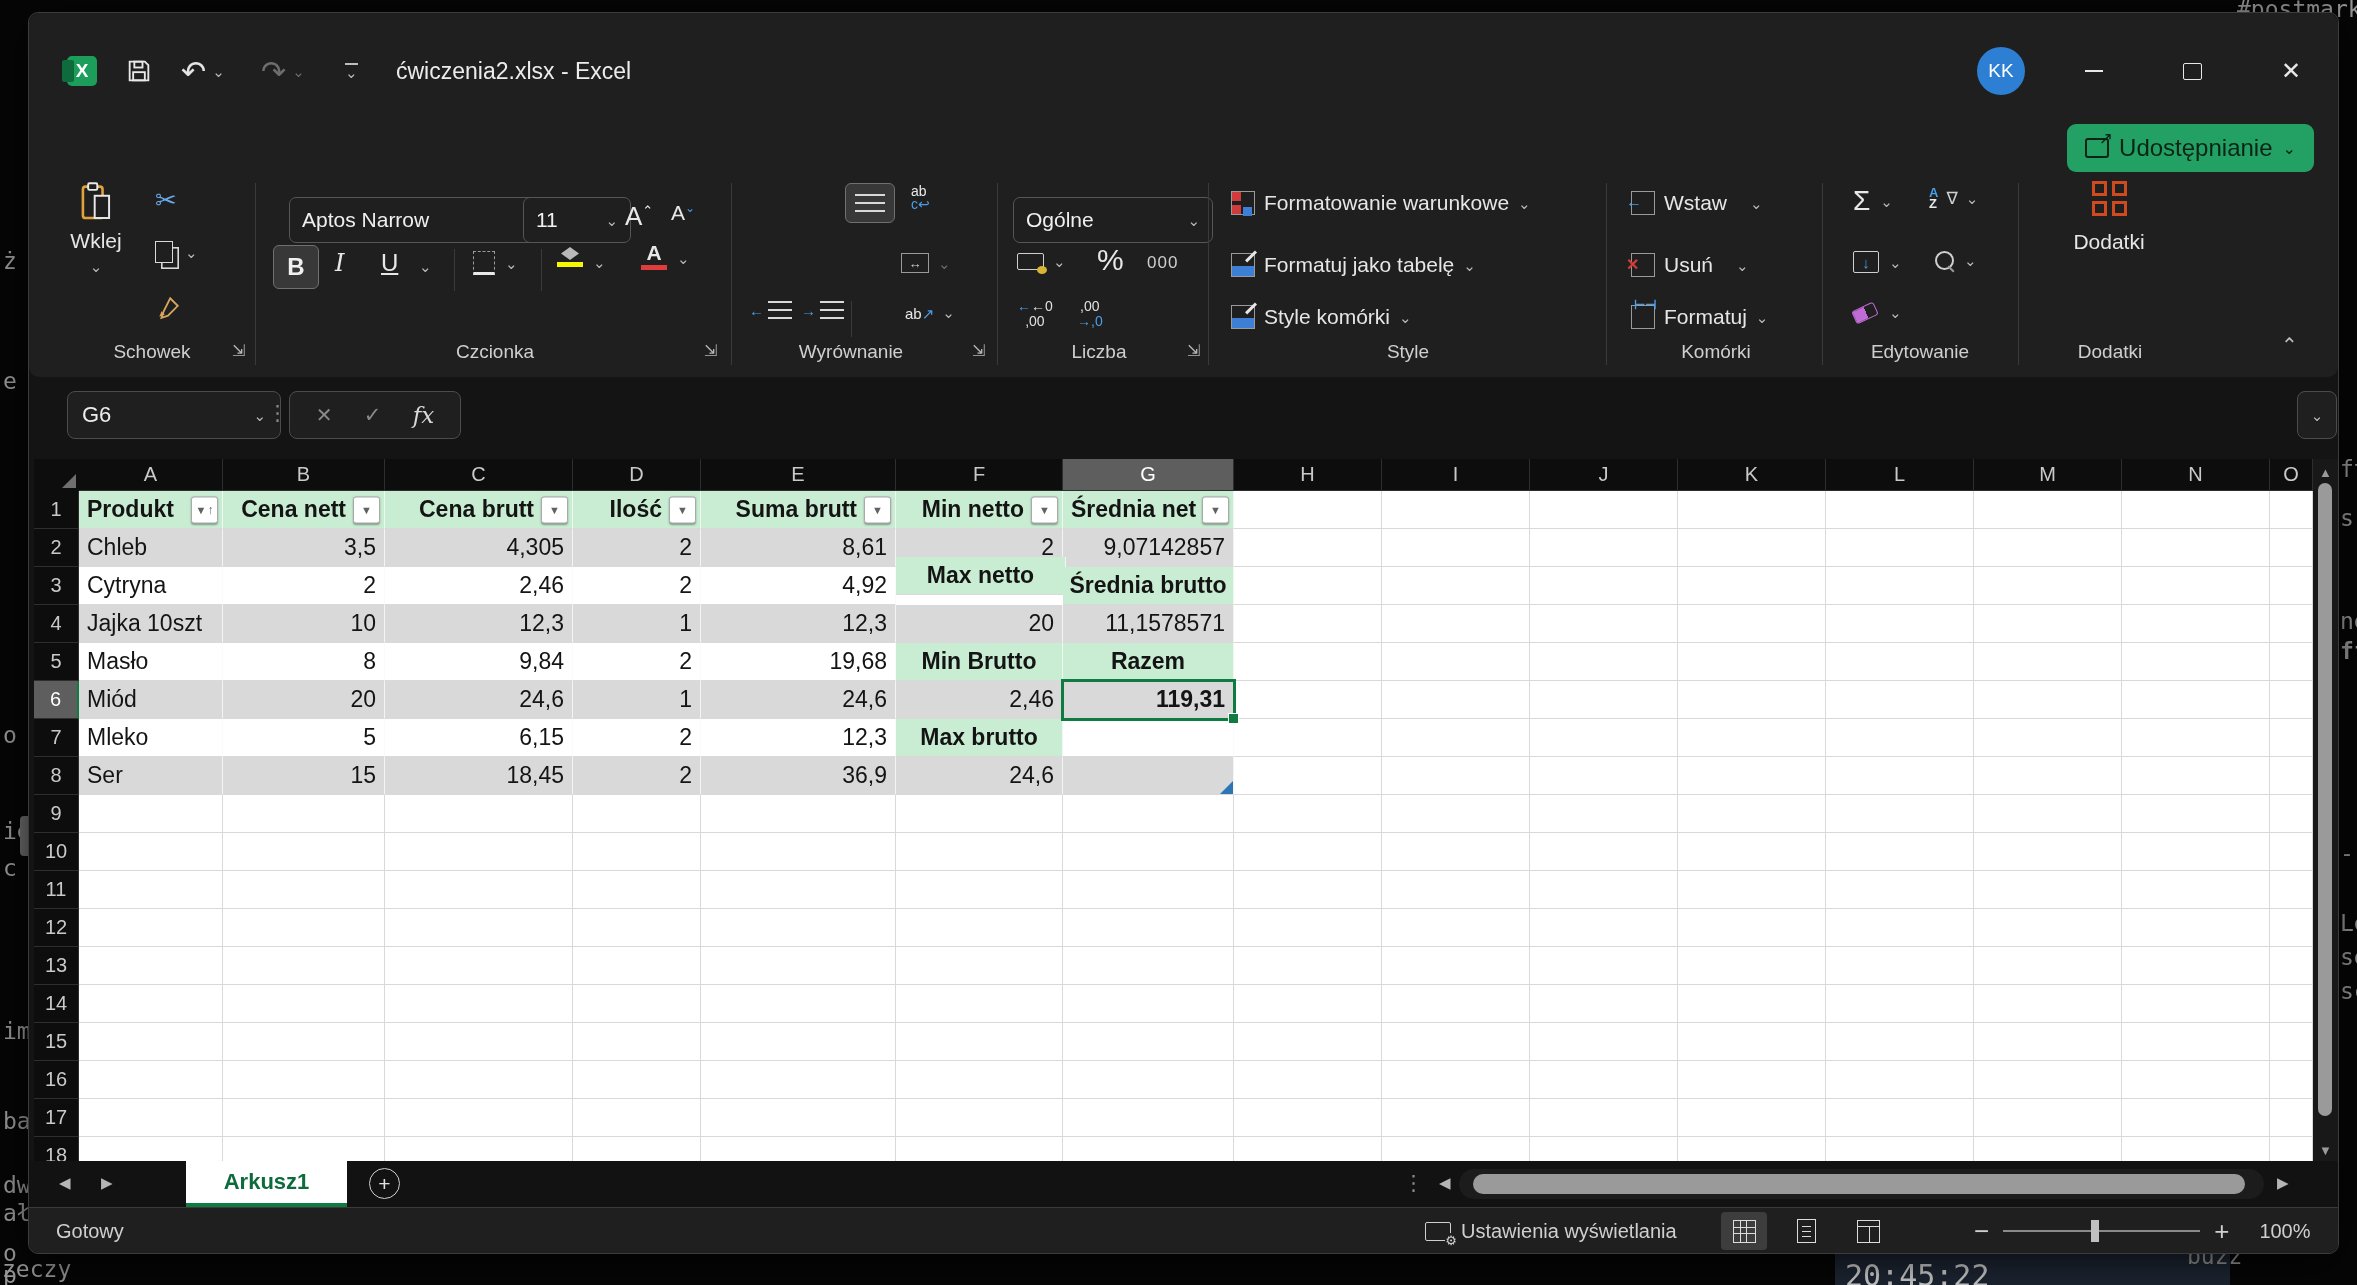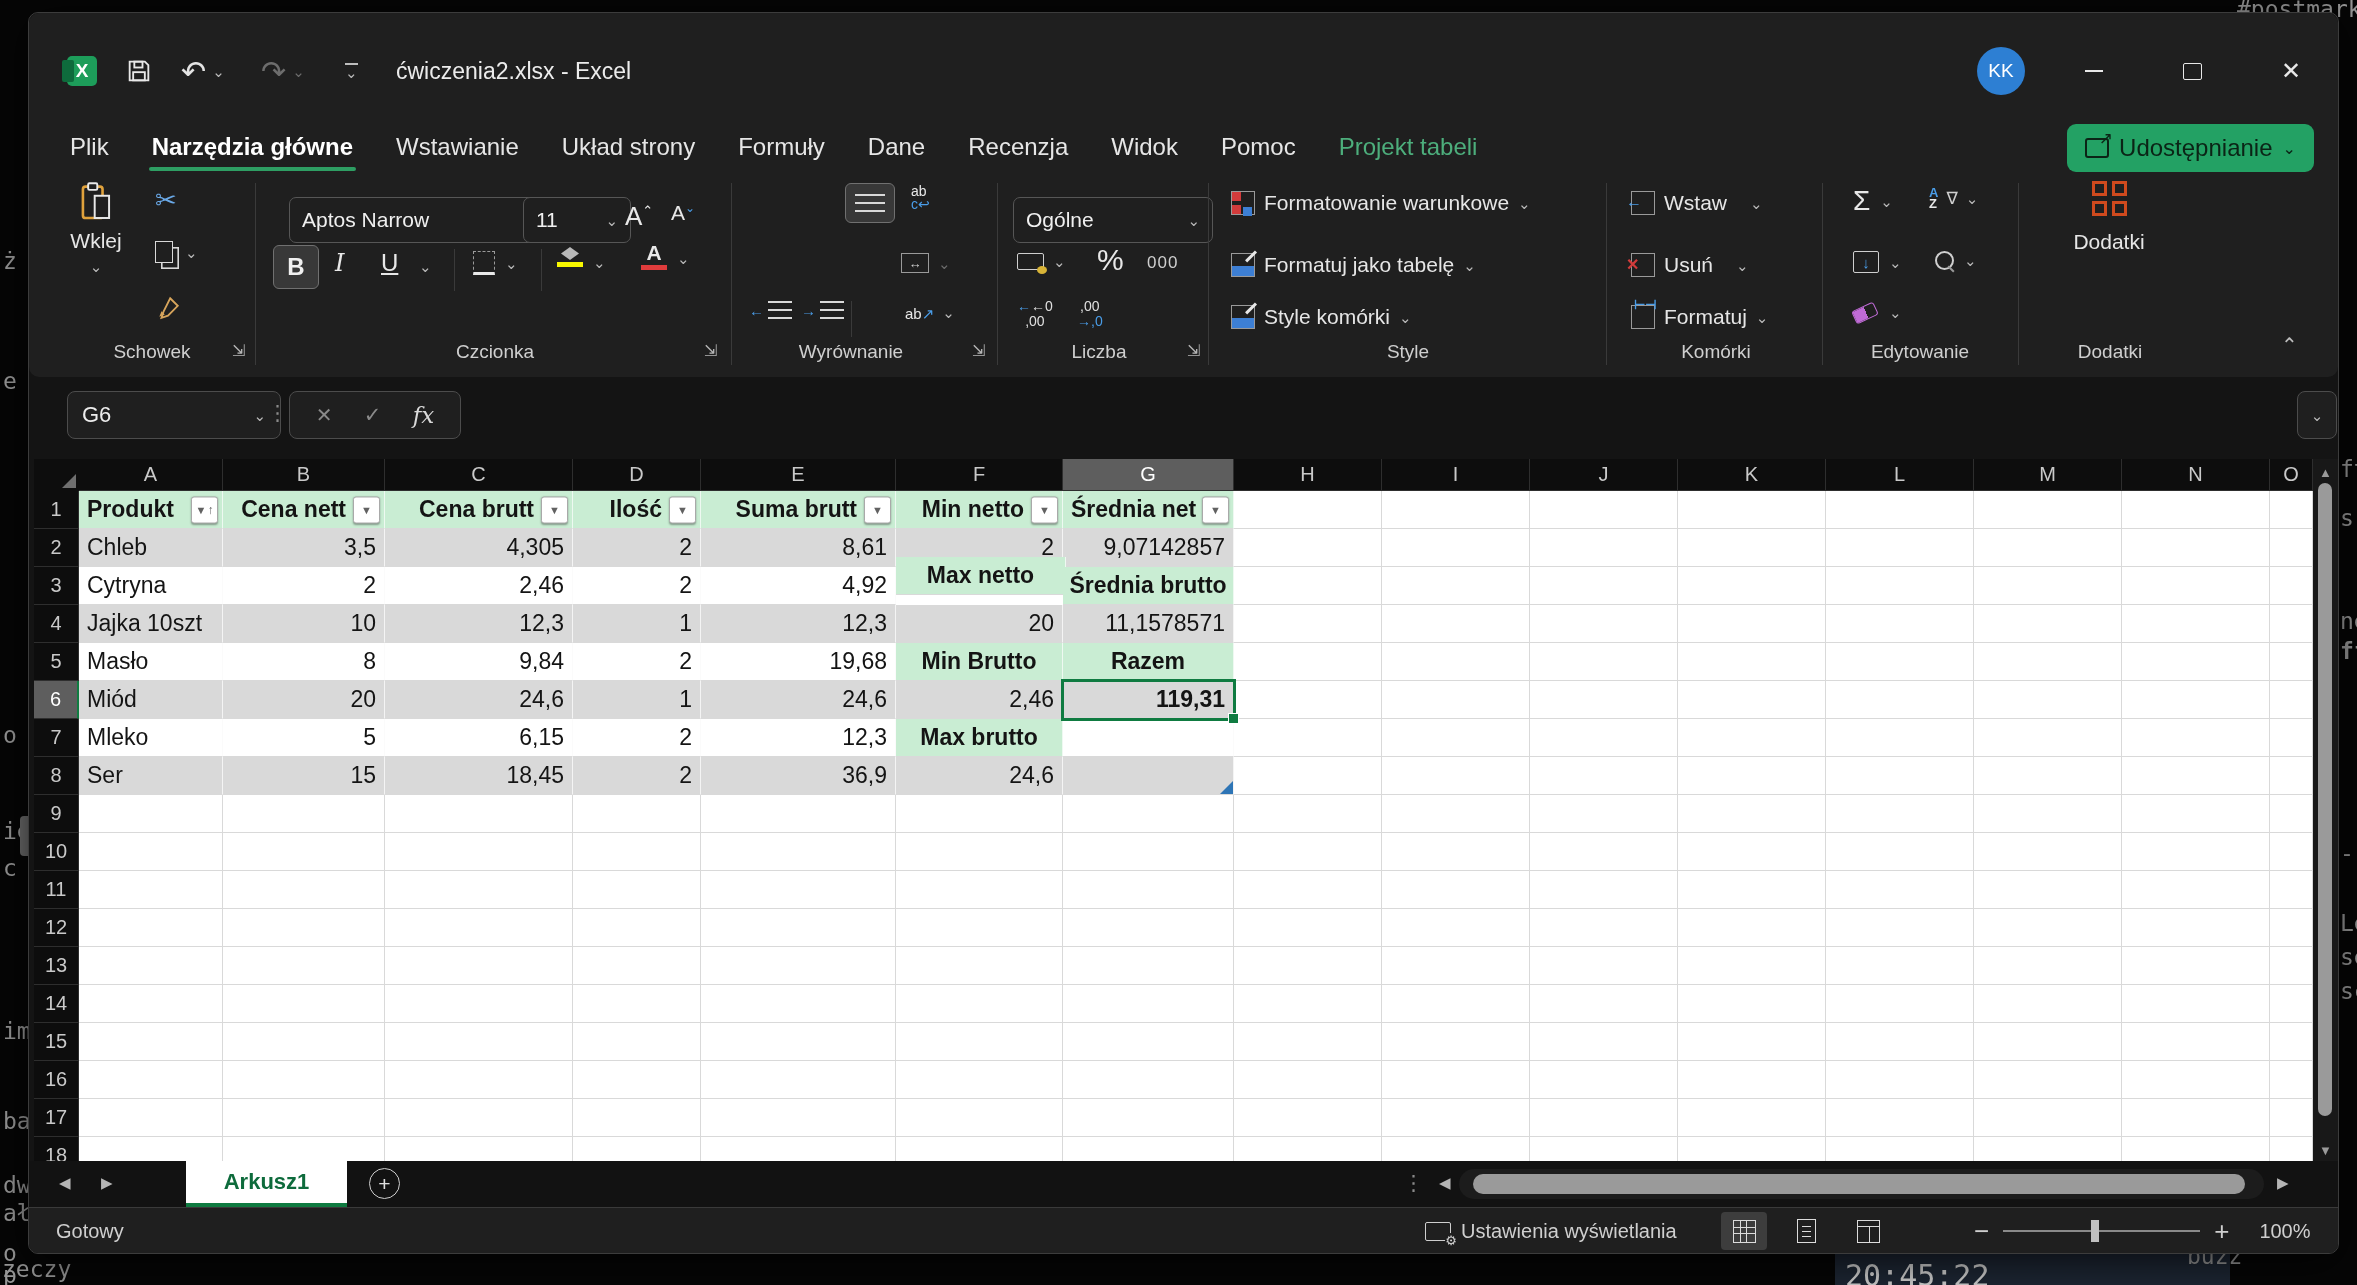--- a/index.html
+++ b/index.html
@@ -207,32 +207,20 @@
 
       <div id="avatar">KK</div>
       <div class="winbtn" id="btn-min" style="left:2045px;">
           <i></i>
         </div>
       <div class="winbtn" id="btn-max" style="left:2143px;">
           <i></i>
         </div>
       <div class="winbtn" style="left:2242px;font-size:24px;">✕</div>
 
-      <div id="tabs-row">
-          <div class="rtab">Plik</div>
-          <div class="rtab active">Narzędzia główne</div>
-          <div class="rtab">Wstawianie</div>
-          <div class="rtab">Układ strony</div>
-          <div class="rtab">Formuły</div>
-          <div class="rtab">Dane</div>
-          <div class="rtab">Recenzja</div>
-          <div class="rtab">Widok</div>
-          <div class="rtab">Pomoc</div>
-          <div class="rtab ctx">Projekt tabeli</div>
-        </div>
       <div id="share-btn">
         <span class="shareic"></span>
         <span>Udostępnianie</span>
           <span style="font-size:16px;">⌄</span>
       </div>
 
       <div class="abs" style="left:30px;top:168px;width:74px;height:150px;display:flex;flex-direction:column;align-items:center;">
         <svg width="34" height="40" viewBox="0 0 26 30">
             <rect x="3" y="4" width="15" height="24" rx="2" fill="none" stroke="#e0a23c" stroke-width="2"></rect>
             <rect x="7" y="1.5" width="7" height="5" rx="1" fill="#1f1f1f" stroke="#e8e8e8" stroke-width="1.5"></rect>

